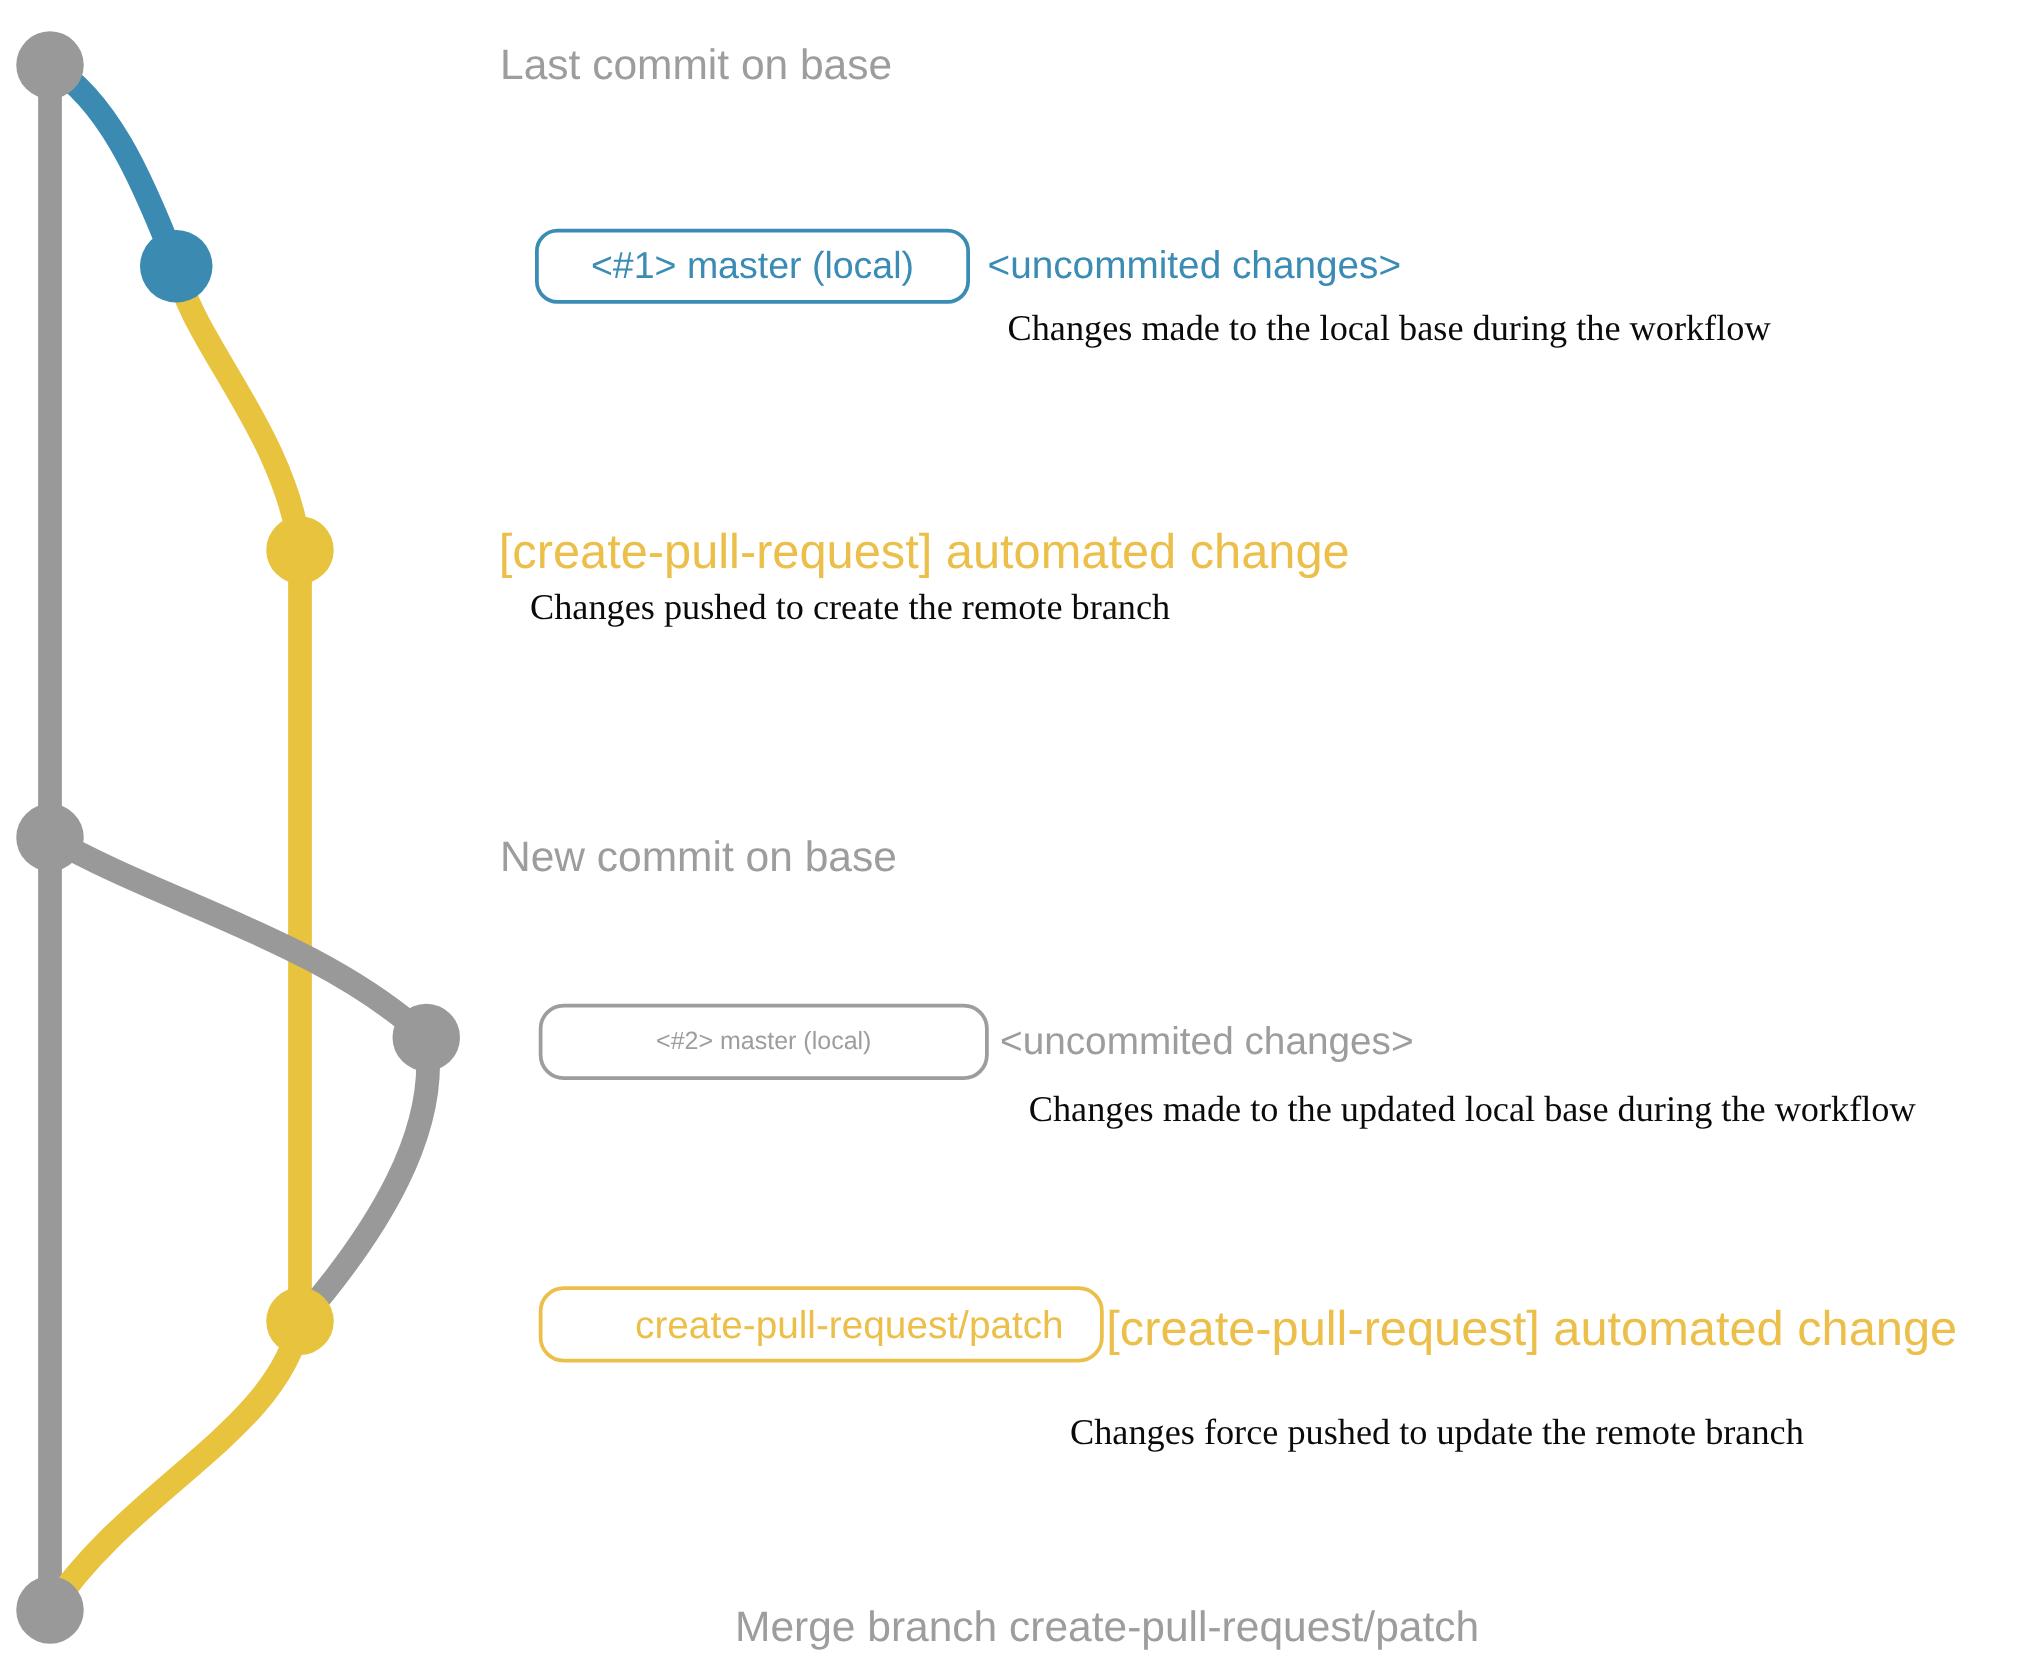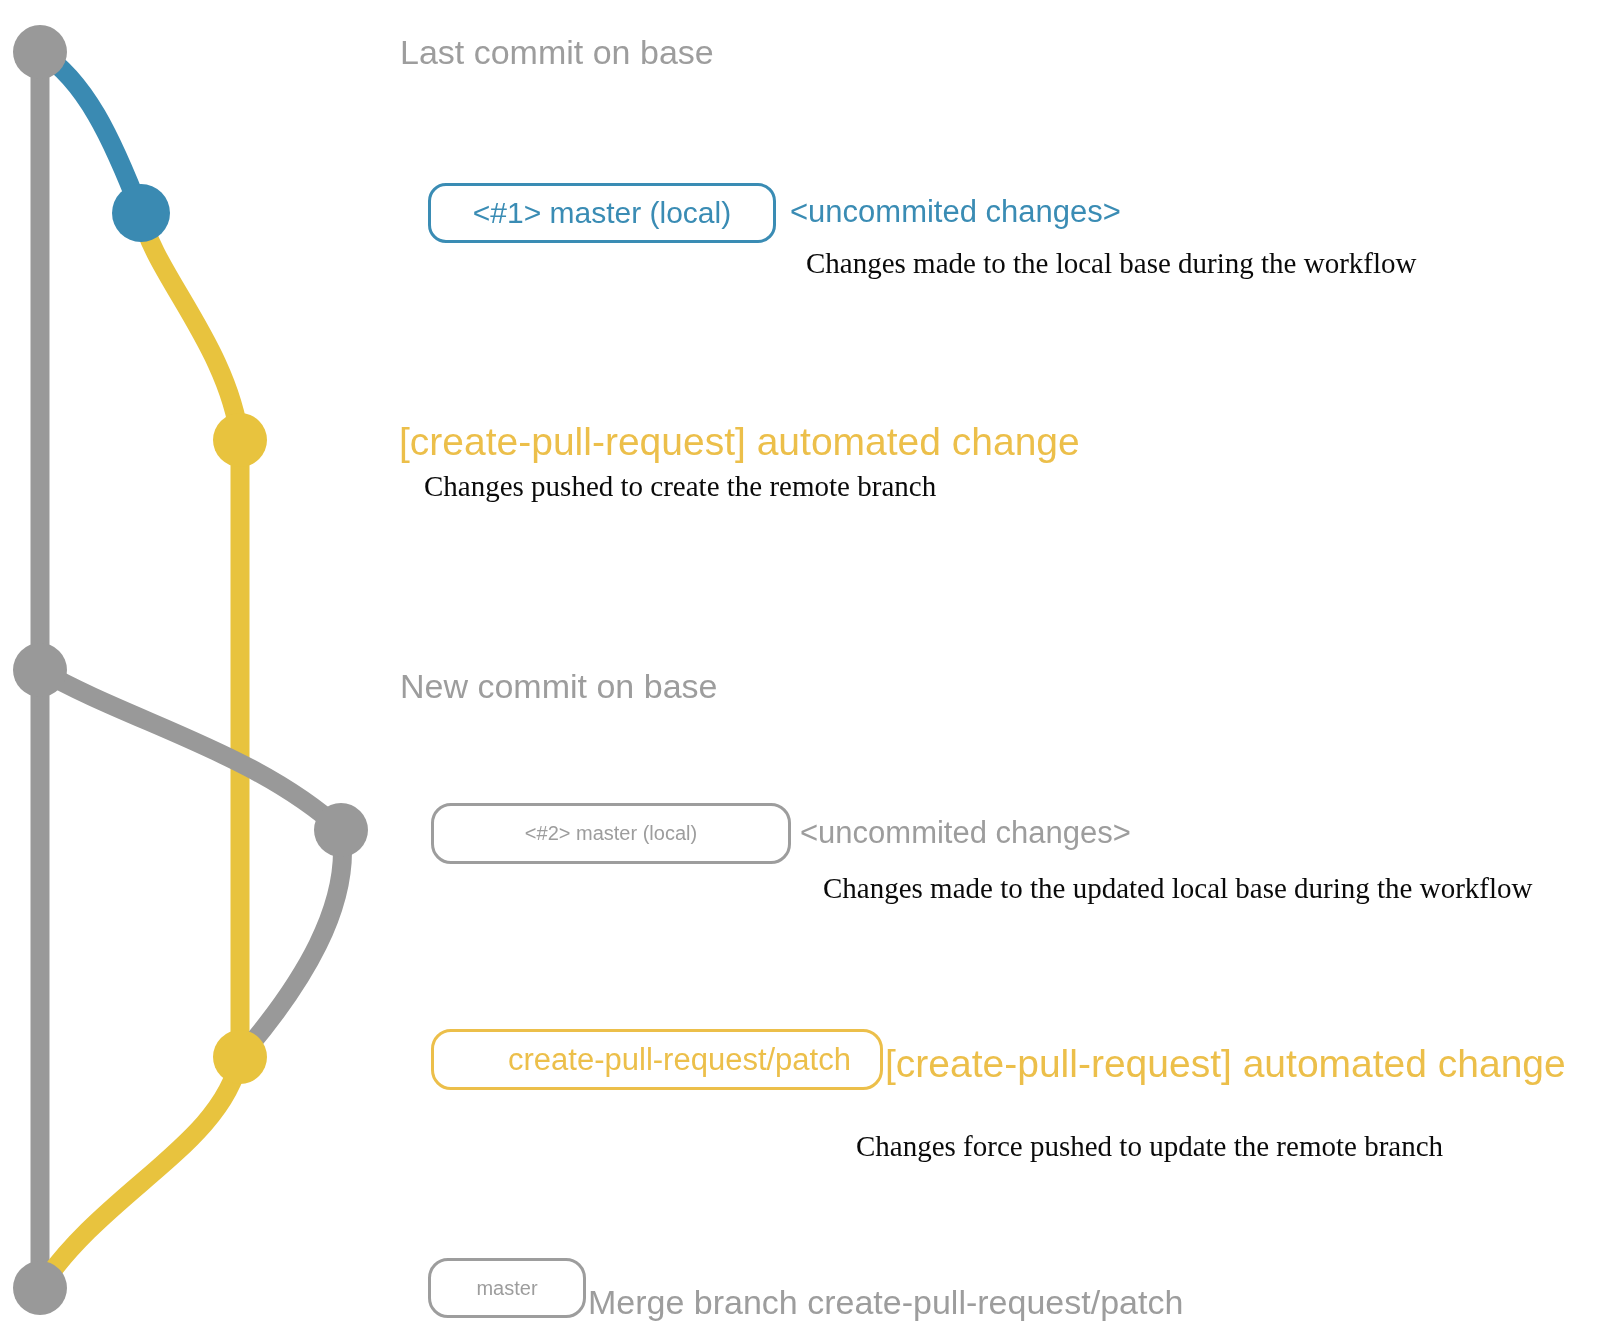--- a/index.html
+++ b/index.html
@@ -77,16 +77,15 @@
   <div class="lbl lbl-gray" style="left:400px;top:667px;">New commit on base</div>
 
   <div class="tag tag-gray" style="left:413px;top:803px;width:360px;height:61px;">&lt;#2&gt; master (local)</div>
   <div class="lbl lbl-gray" style="left:800px;top:815px;font-size:31px;">&lt;uncommited changes&gt;</div>
   <div class="lbl lbl-serif" style="left:823px;top:872px;">Changes made to the updated local base during the workflow</div>
 
   <div class="tag tag-yellow" style="left:413px;top:1029px;width:452px;height:61px;">create-pull-request/patch</div>
   <div class="lbl lbl-yellow" style="left:885px;top:1042px;">[create-pull-request] automated change</div>
   <div class="lbl lbl-serif" style="left:856px;top:1094px;margin-top:36px;">Changes force pushed to update the remote branch</div>
 
-  <div class="tag tag-gray" style="left:410px;top:1258px;width:158px;height:60px;">master</div>
   <div class="lbl lbl-gray" style="left:588px;top:1283px;">Merge branch create-pull-request/patch</div>
 
 </div>
 
 </body></html>

